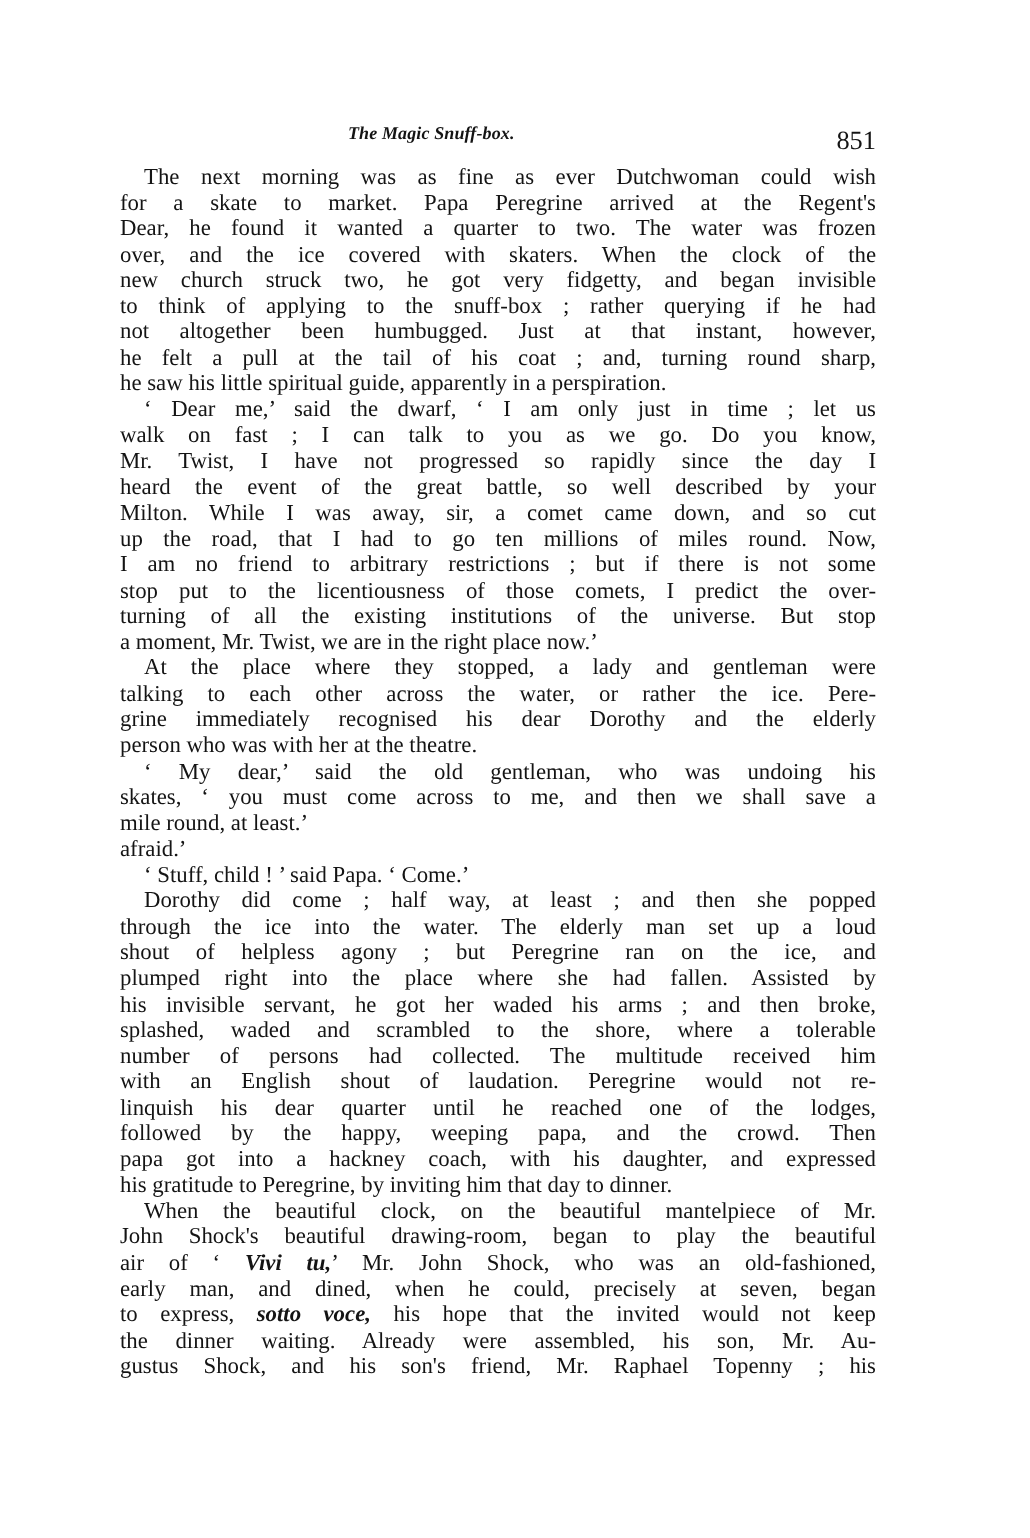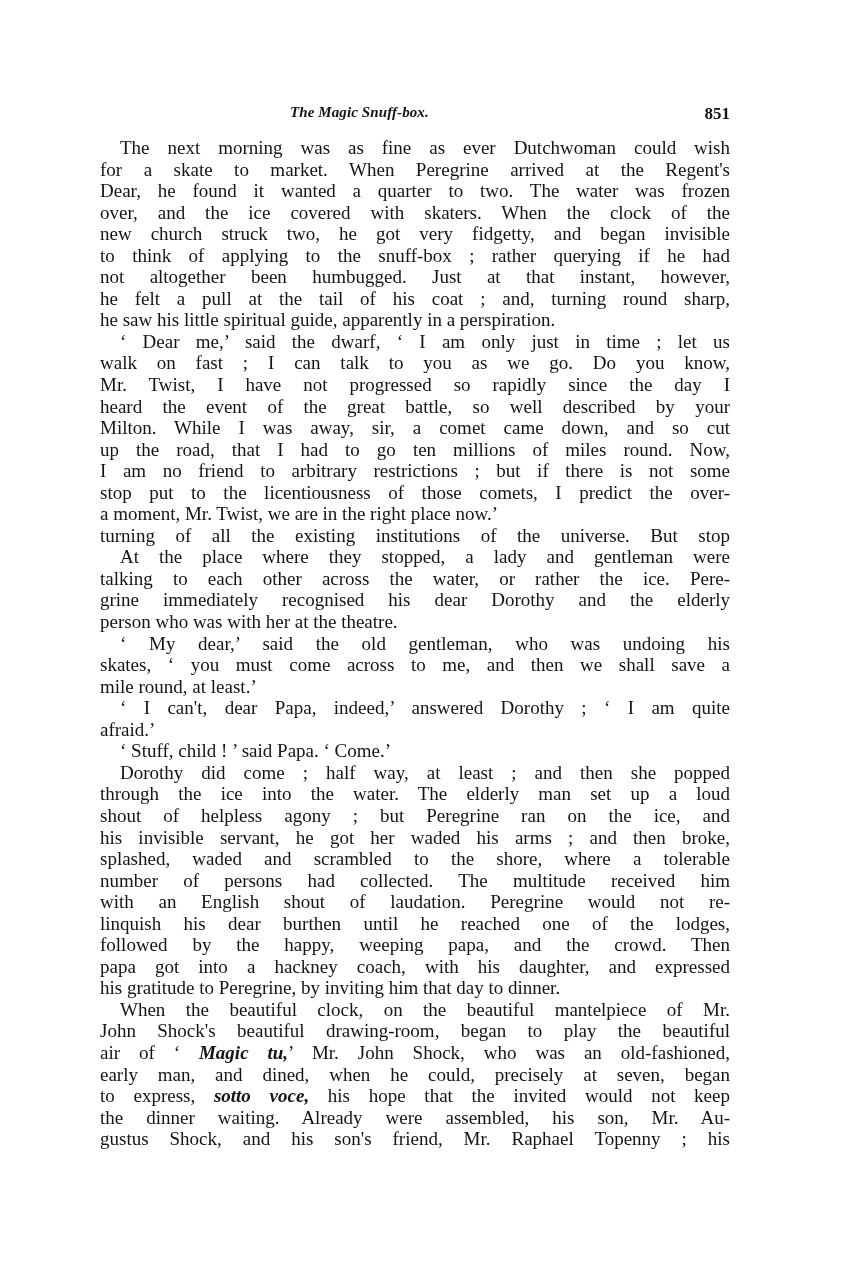--- a/index.html
+++ b/index.html
@@ -34,22 +34,22 @@
       top: 0;
       font-style: italic;
       font-weight: bold;
       font-size: 15px;
       letter-spacing: 0.1px;
     }
     .page-number {
       position: absolute;
       right: 0;
       top: 0;
-      font-weight: bold;
-      font-size: 17px;
+      font-weight: normal;
+      font-size: 22px;
     }
     .body-text {
       position: absolute;
       top: 137px;
       left: 0;
       width: 630px;
     }
     .line {
       display: block;
       height: 21.55px;
@@ -74,60 +74,60 @@
 </head>
 <body>
 
 <div class="page">
   <div class="running-head">
     <span class="running-title">The Magic Snuff-box.</span>
     <span class="page-number">851</span>
   </div>
   <div class="body-text" id="body-text">
       <div class="line indent">The next morning was as fine as ever Dutchwoman could wish</div>
-      <div class="line">for a skate to market.   When Peregrine arrived at the Regent's</div>
+      <div class="line">for a skate to market.   Papa Peregrine arrived at the Regent's</div>
       <div class="line">Dear, he found it wanted a quarter to two.  The water was frozen</div>
       <div class="line">over, and the ice covered with skaters.   When the clock of the</div>
       <div class="line">new church struck two, he got very fidgetty, and began invisible</div>
       <div class="line">to think of applying to the snuff-box ; rather querying if he had</div>
       <div class="line">not altogether been humbugged.  Just at that instant, however,</div>
       <div class="line">he felt a pull at the tail of his coat ; and, turning round sharp,</div>
       <div class="line last">he saw his little spiritual guide, apparently in a perspiration.</div>
       <div class="line indent">‘ Dear me,’ said the dwarf, ‘ I am only just in time ; let us</div>
       <div class="line">walk on fast ; I can talk to you as we go.  Do you know,</div>
       <div class="line">Mr. Twist, I have not progressed so rapidly since the day I</div>
       <div class="line">heard the event of the great battle, so well described by your</div>
       <div class="line">Milton.  While I was away, sir, a comet came down, and so cut</div>
       <div class="line">up the road, that I had to go ten millions of miles round.  Now,</div>
       <div class="line">I am no friend to arbitrary restrictions ; but if there is not some</div>
       <div class="line">stop put to the licentiousness of those comets, I predict the over-</div>
+      <div class="line">turning of all the existing institutions of the universe.  But stop</div>
       <div class="line last">a moment, Mr. Twist, we are in the right place now.’</div>
-      <div class="line">turning of all the existing institutions of the universe.  But stop</div>
       <div class="line indent">At the place where they stopped, a lady and gentleman were</div>
       <div class="line">talking to each other across the water, or rather the ice.  Pere-</div>
       <div class="line">grine immediately recognised his dear Dorothy and the elderly</div>
       <div class="line last">person who was with her at the theatre.</div>
       <div class="line indent">‘ My dear,’ said the old gentleman, who was undoing his</div>
       <div class="line">skates, ‘ you must come across to me, and then we shall save a</div>
       <div class="line last">mile round, at least.’</div>
-      <div class="line indent">‘ I can't, dear Papa, indeed,’ answered Dorothy ; ‘ I am quite</div>
       <div class="line last">afraid.’</div>
       <div class="line indent last">‘ Stuff, child ! ’ said Papa.   ‘ Come.’</div>
       <div class="line indent">Dorothy did come ; half way, at least ; and then she popped</div>
       <div class="line">through the ice into the water.  The elderly man set up a loud</div>
       <div class="line">shout of helpless agony ; but Peregrine ran on the ice, and</div>
+      <div class="line">plumped right into the place where she had fallen.  Assisted by</div>
       <div class="line">his invisible servant, he got her waded his arms ; and then broke,</div>
       <div class="line">splashed, waded and scrambled to the shore, where a tolerable</div>
       <div class="line">number of persons had collected.  The multitude received him</div>
       <div class="line">with an English shout of laudation.  Peregrine would not re-</div>
-      <div class="line">linquish his dear burthen until he reached one of the lodges,</div>
+      <div class="line">linquish his dear quarter until he reached one of the lodges,</div>
       <div class="line">followed by the happy, weeping papa, and the crowd.  Then</div>
       <div class="line">papa got into a hackney coach, with his daughter, and expressed</div>
       <div class="line last">his gratitude to Peregrine, by inviting him that day to dinner.</div>
       <div class="line indent">When the beautiful clock, on the beautiful mantelpiece of Mr.</div>
       <div class="line">John Shock's beautiful drawing-room, began to play the beautiful</div>
-      <div class="line">air of ‘ <em class="it">Magic tu,</em>’ Mr. John Shock, who was an old-fashioned,</div>
+      <div class="line">air of ‘ <em class="it">Vivi tu,</em>’ Mr. John Shock, who was an old-fashioned,</div>
       <div class="line">early man, and dined, when he could, precisely at seven, began</div>
       <div class="line">to express, <em class="it">sotto voce,</em> his hope that the invited would not keep</div>
       <div class="line">the dinner waiting.  Already were assembled, his son, Mr. Au-</div>
       <div class="line">gustus Shock, and his son's friend, Mr. Raphael Topenny ; his</div>
     </div>
 </div>
 
 </body></html>

